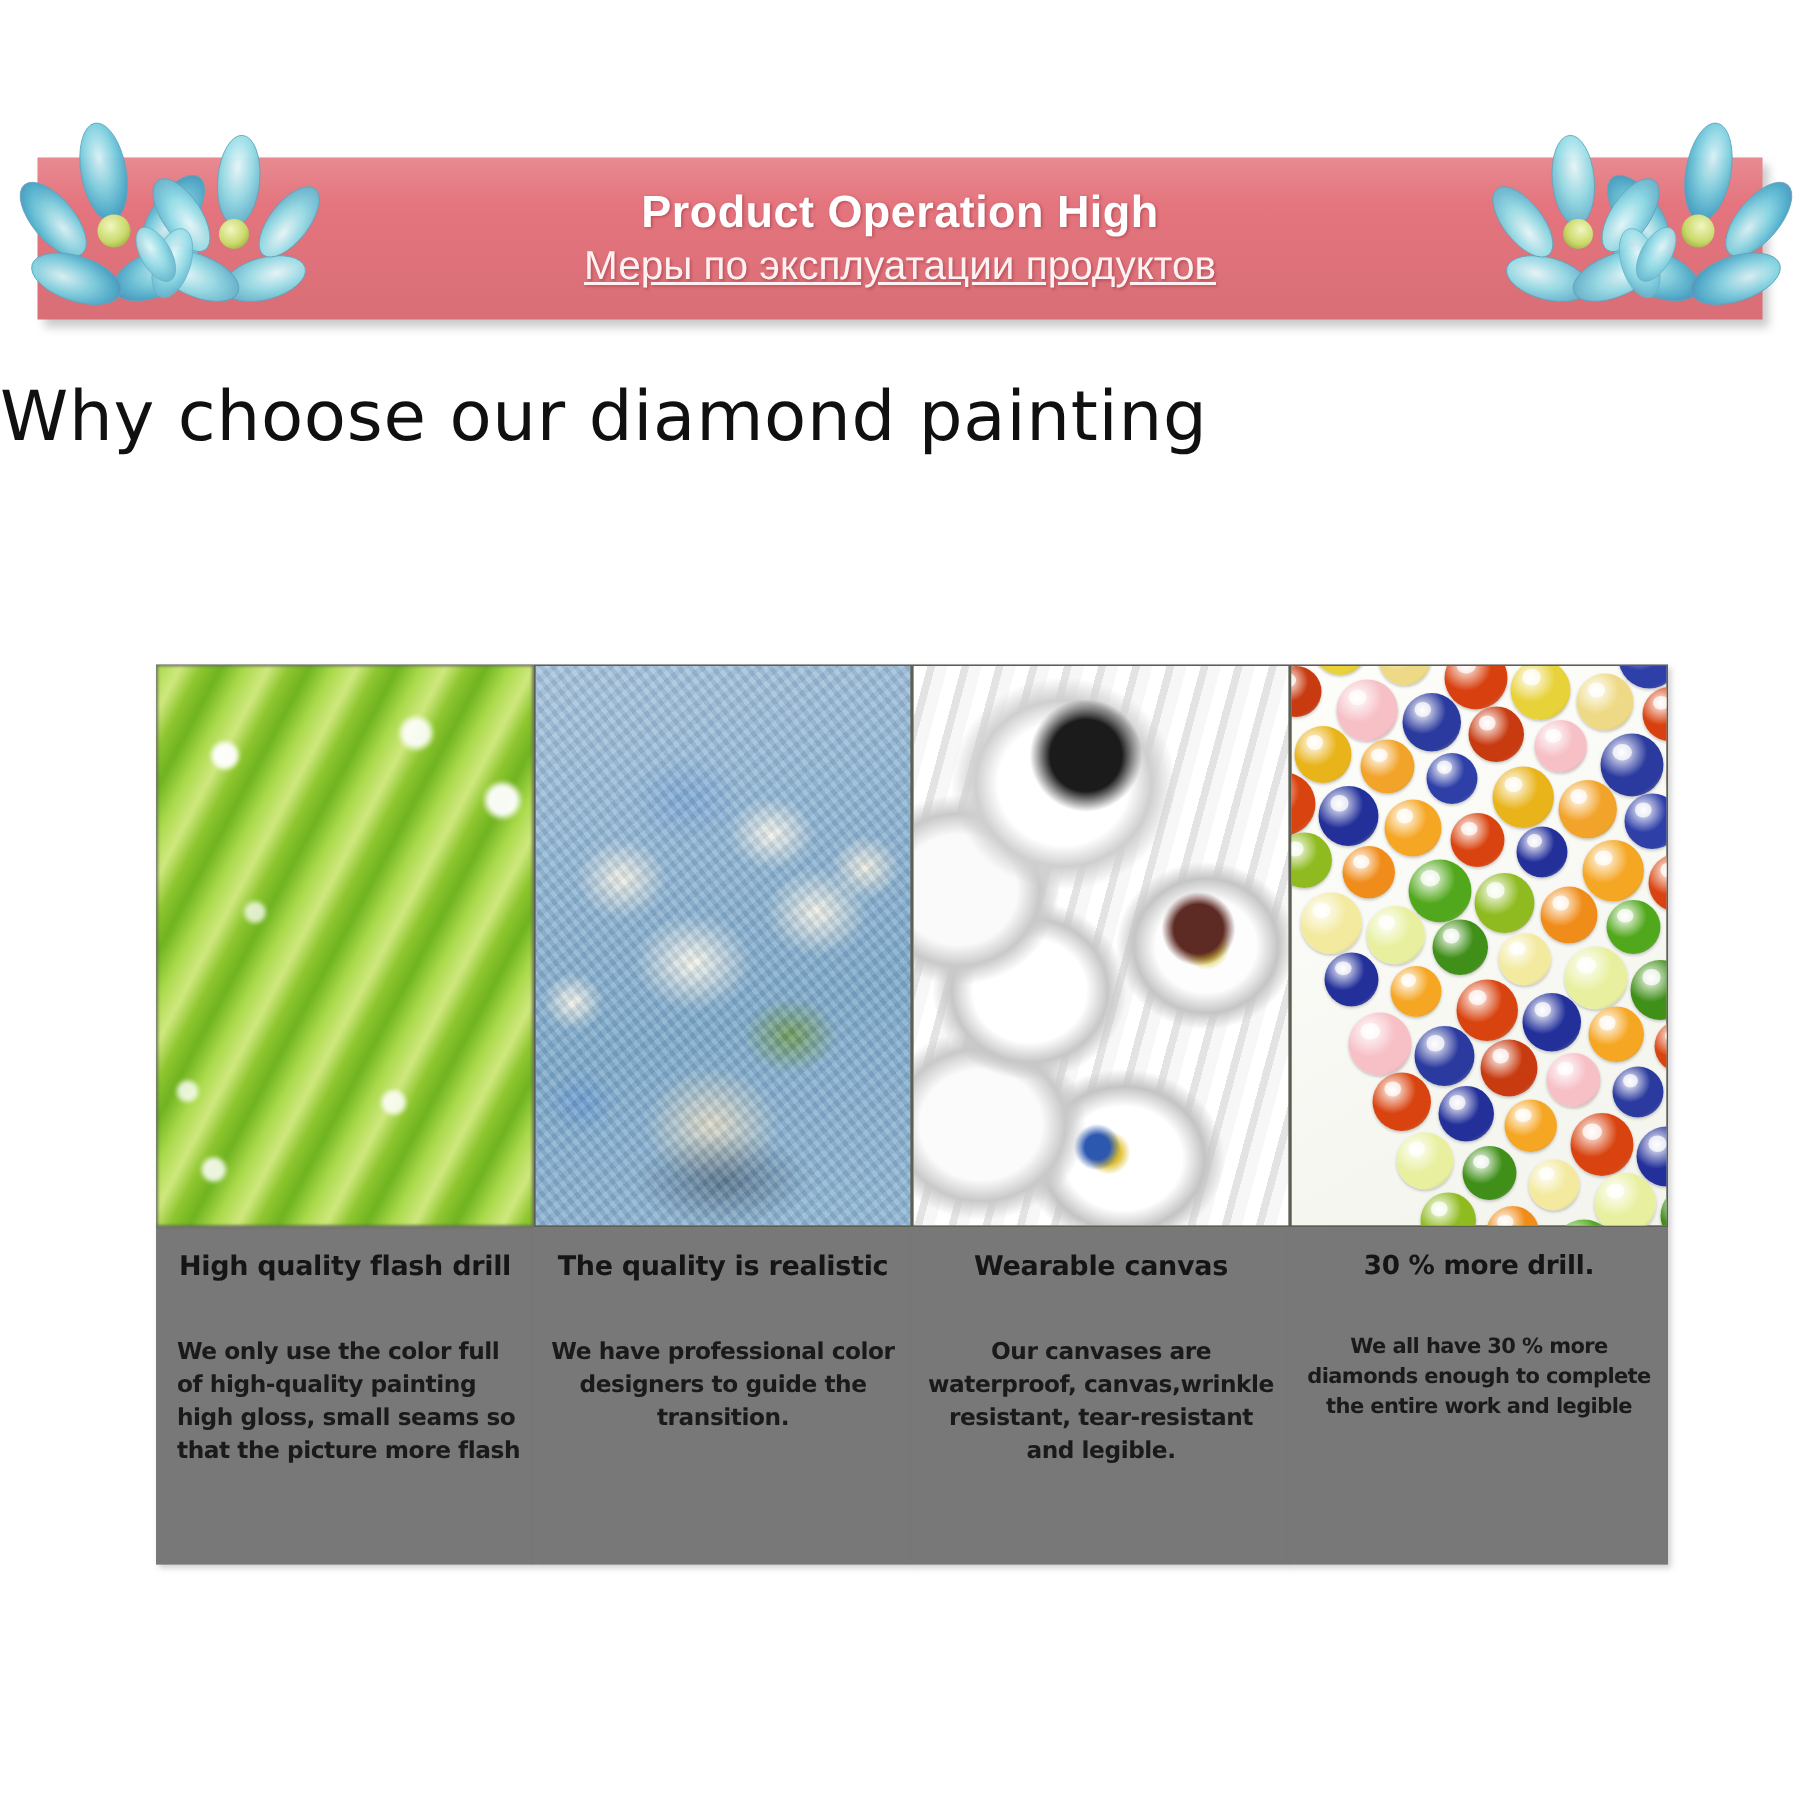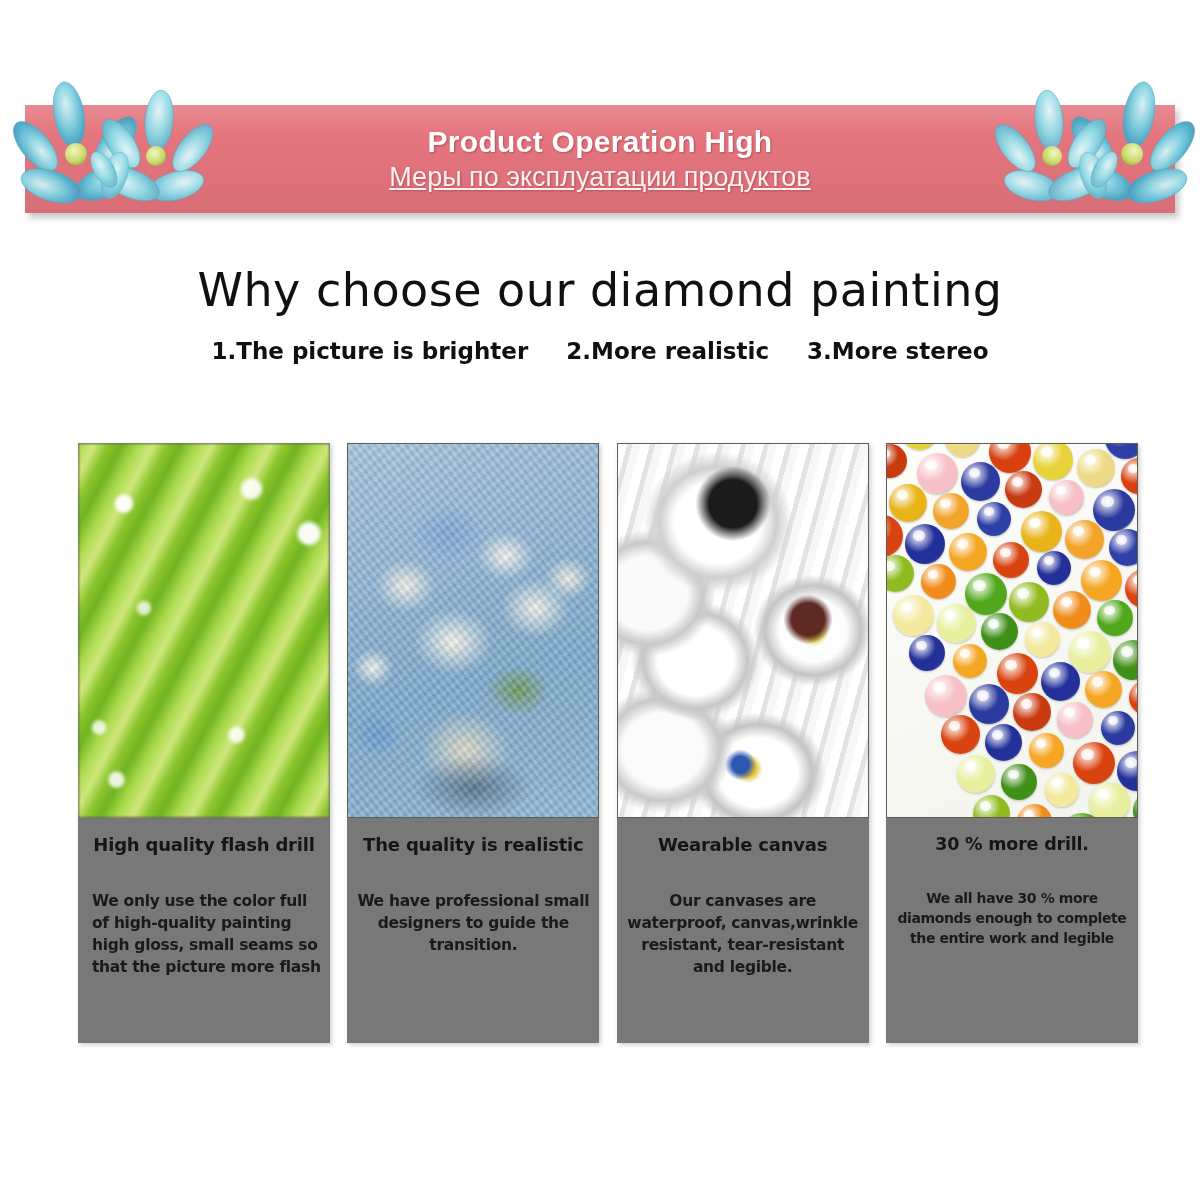--- a/index.html
+++ b/index.html
@@ -41,40 +41,40 @@
     margin-top:2px;
     text-decoration:underline;
   }
 
   
   .flowers{ position:absolute; z-index:8; }
   .flowers.left{ left:8px; top:74px; width:225px; height:150px; }
   .flowers.right{ left:975px; top:74px; width:225px; height:150px; transform:scaleX(-1); }
 
   
-  .head-block{ position:absolute; left:0; top:265px; width:1200px; text-align:center; }
+  .head-block{ position:absolute; left:0; top:252px; width:1200px; }
   .main-heading{
     font-size:46px; font-weight:400; color:#101010;
     font-family:"DejaVu Sans", sans-serif;
     letter-spacing:.5px; line-height:1.1; white-space:nowrap;
   }
   .sub-heading{
     margin-top:22px;
     font-size:23px; font-weight:bold; color:#101010;
     font-family:"DejaVu Sans", sans-serif;
     white-space:nowrap;
   }
   .sub-heading span{ display:inline-block; }
   .sh-gap{ width:22px; }
 
   
   #panels{
     position:absolute; left:78px; top:443px;
     width:1060px; height:600px;
-    display:flex; justify-content:space-between;
+    display:flex; justify-content:center;
   }
   .panel{
     width:252px; height:600px;
     display:flex; flex-direction:column;
     box-shadow:2px 2px 4px rgba(120,120,120,.35);
     background:#787878;
     overflow:hidden;
   }
   .panel-img{
     width:252px; height:375px; position:relative; overflow:hidden;
@@ -261,44 +261,37 @@
       <g transform="translate(110,92)" fill="url(#pet2)" opacity=".92" stroke="#63b0c4" stroke-width="0.5">
         <ellipse cx="0" cy="10" rx="12" ry="24" transform="rotate(18)"></ellipse>
         <ellipse cx="-14" cy="-4" rx="10" ry="20" transform="rotate(-30)"></ellipse>
       </g>
     </svg>
   </div>
 </div>
 
 <div class="head-block">
   <div class="main-heading">Why  choose our diamond painting</div>
-  <div class="sub-heading">
-    <span>1.The picture is brighter</span>
-    <span class="sh-gap"></span>
-    <span>2.More realistic</span>
-    <span class="sh-gap"></span>
-    <span>3.More stereo</span>
-  </div>
 </div>
 
 <div id="panels">
 
   <div class="panel p1">
     <div class="panel-img img-green"></div>
     <div class="panel-cap">
       <div class="cap-title">High quality flash drill</div>
       <div class="cap-body">We only use the color full of high-quality painting high gloss, small seams so that the picture more flash</div>
     </div>
   </div>
 
   <div class="panel p2">
     <div class="panel-img img-floral"></div>
     <div class="panel-cap">
       <div class="cap-title">The quality is realistic</div>
-      <div class="cap-body">We have professional small designers to guide the transition.</div>
+      <div class="cap-body">We have professional color designers to guide the transition.</div>
     </div>
   </div>
 
   <div class="panel p3">
     <div class="panel-img img-canvas"></div>
     <div class="panel-cap">
       <div class="cap-title">Wearable canvas</div>
       <div class="cap-body">Our canvases are waterproof, canvas,wrinkle resistant, tear-resistant and legible.</div>
     </div>
   </div>

